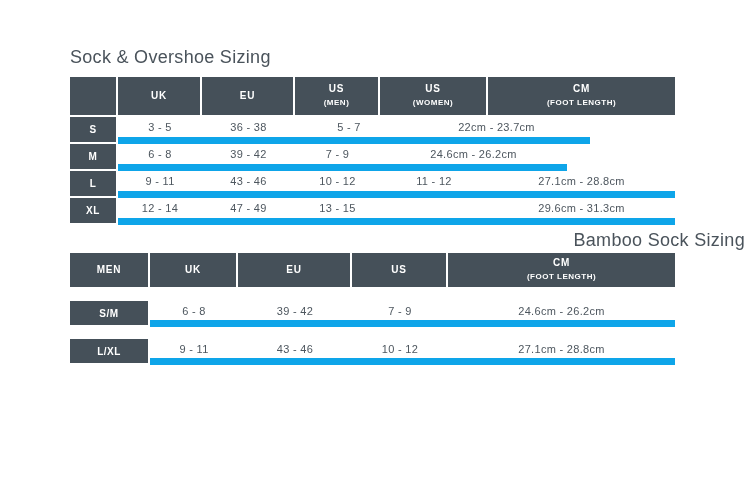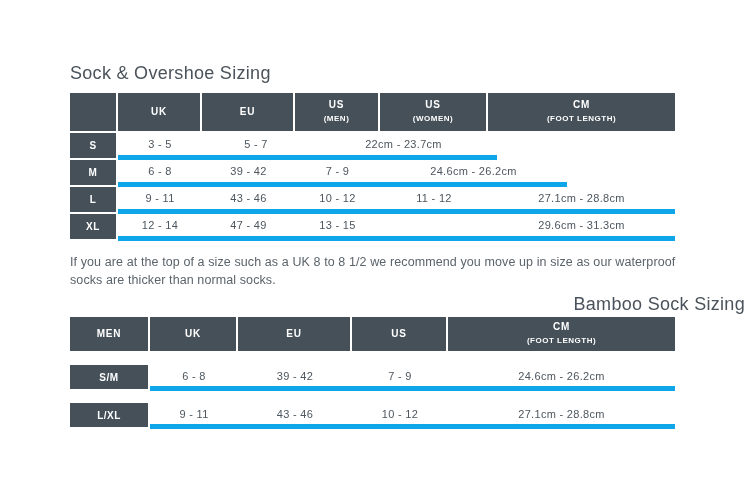--- a/index.html
+++ b/index.html
@@ -4,21 +4,21 @@
 <style>
   html,body{margin:0;padding:0;}
   body{
     width:745px;height:501px;overflow:hidden;background:#ffffff;
     font-family:"Liberation Sans",sans-serif;
   }
   .wrap{padding:46px 0 0 70px;box-sizing:border-box;}
 
   h2.sec{
     font-weight:400;font-size:18px;line-height:22px;color:#4a535b;
-    letter-spacing:.3px;margin:16px 0 9px 0;
+    letter-spacing:.3px;margin:0 0 9px 0;
   }
   h2.sec.bamboo{margin:4px 0 2px 0;text-align:right;}
 
   .tbl{width:605px;}
   .hrow,.brow{display:flex;}
   .t1 .hrow{height:40px;}
   .t2 .hrow{height:36px;justify-content:center;}
   .t1 .brow{height:27px;}
   .t2 .brow{height:26px;margin-top:12px;}
 
@@ -33,21 +33,21 @@
 
   .lcell{
     background:#455059;color:#ffffff;
     display:flex;align-items:center;justify-content:center;
     font-size:10px;font-weight:bold;letter-spacing:.5px;
     box-sizing:border-box;border-right:2px solid #ffffff;border-bottom:2px solid #ffffff;
   }
   .dcell{
     display:flex;align-items:center;justify-content:center;
     font-size:11px;color:#4d565e;letter-spacing:.3px;
-    box-sizing:border-box;border-bottom:5px solid #0ea5e9;background:#ffffff;
+    box-sizing:border-box;border-bottom:7px solid #0ea5e9;background:#ffffff;
   }
 
   
   .t1 .c0{flex:0 0 48px;}
   .t1 .c1{flex:0 0 84px;}
   .t1 .c2{flex:0 0 93px;}
   .t1 .c3{flex:0 0 85px;}
   .t1 .c4{flex:0 0 108px;}
   .t1 .c5{flex:0 0 187px;}
   
@@ -92,20 +92,21 @@
         </div>
       <div class="hcell c5">
           <span>CM</span>
           <span class="sub">(FOOT LENGTH)</span>
         </div>
     </div>
 
     <div class="brow">
       <div class="lcell c0">S</div>
       <div class="dcell c1">3 - 5</div>
+      <div class="dcell c2">36 - 38</div>
       <div class="dcell c4">5 - 7</div>
       <div class="dcell c5">22cm - 23.7cm</div>
     </div>
     <div class="brow">
       <div class="lcell c0">M</div>
       <div class="dcell c1">6 - 8</div>
       <div class="dcell c2">39 - 42</div>
       <div class="dcell c3">7 - 9</div>
       <div class="dcell c5">24.6cm - 26.2cm</div>
     </div>
@@ -121,21 +122,20 @@
       <div class="lcell c0">XL</div>
       <div class="dcell c1">12 - 14</div>
       <div class="dcell c2">47 - 49</div>
       <div class="dcell c3">13 - 15</div>
       <div class="dcell c4"></div>
       <div class="dcell c5">29.6cm - 31.3cm</div>
     </div>
   </div>
 
 
-  <p class="note second">If you are at the top of a size such as a UK 8 to 8 1/2 we recommend you move up in size as our waterproof socks are thicker than normal socks.</p>
 
   <h2 class="sec bamboo">Bamboo Sock Sizing</h2>
 
   <div class="tbl t2">
     <div class="hrow">
       <div class="hcell c0">
           <span>MEN</span>
         </div>
       <div class="hcell c1">
           <span>UK</span>

